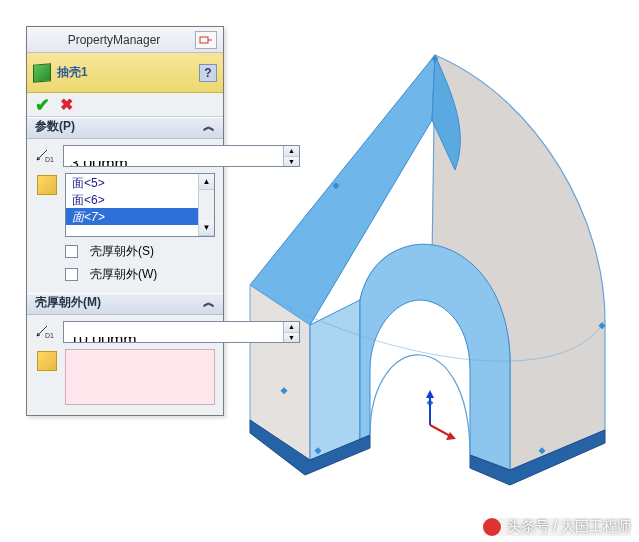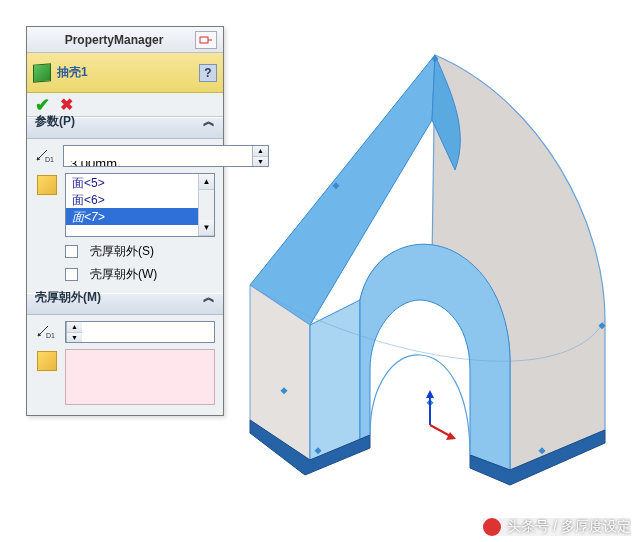--- a/index.html
+++ b/index.html
@@ -23,21 +23,21 @@
     border: 1px solid #7a7a7a;
     background: #eef1f4;
     box-shadow: 2px 2px 4px rgba(0,0,0,0.15);
   }
   .panel-header {
     height: 26px;
     background: linear-gradient(#f5f7fa, #e3e8ef);
     border-bottom: 1px solid #b8c0cc;
     display: flex; align-items: center;
     padding: 0 6px;
-    font-weight: bold; color: #333; justify-content: space-between;
+    font-weight: normal; color: #333; justify-content: space-between;
   }
   .panel-header .title { flex: 1; text-align: center; }
   .panel-header .pin {
     width: 22px; height: 18px;
     display: flex; align-items: center; justify-content: center;
     border: 1px solid #aab; background: #f8f8f8;
   }
   .feature-row {
     height: 40px;
     background: linear-gradient(#f7e69a, #edd86f);
@@ -64,22 +64,22 @@
     padding: 0 8px; background: #eef1f4;
     border-bottom: 1px solid #c6cdd6;
   }
   .ok-chk { color: #1ca81c; font-size: 18px; font-weight: bold; line-height: 1; }
   .cancel-x { color: #d23; font-size: 16px; font-weight: bold; line-height: 1; }
   .section-hdr {
     height: 22px;
     background: linear-gradient(#e8edf4, #d3dce8);
     border-top: 1px solid #fff;
     border-bottom: 1px solid #b3bdcb;
-    display: flex; align-items: flex-end;
-    padding: 8px 8px; font-weight: bold; color: #234;
+    display: flex; align-items: flex-start;
+    padding: 0 8px; font-weight: bold; color: #234;
   }
   .section-hdr .chev {
     margin-left: auto; font-size: 12px; color: #445;
   }
   .section-body {
     padding: 6px 8px 10px 8px;
     background: #eef1f4;
     display: flex; flex-direction: column; gap: 6px;
   }
   .row { display: flex; align-items: flex-start; gap: 6px; }
@@ -88,21 +88,21 @@
     display: flex; align-items: center; justify-content: center;
     font-size: 10px; color: #333;
   }
   .dim-ico svg { display: block; }
   .num-input-wrap {
     flex: 1; display: flex;
     border: 1px solid #7a8aa0; background: #fff;
     height: 22px;
   }
   .num-input {
-    flex: 1; border: 0; padding: 0 6px; font-size: 13px;
+    flex: 1; border: 0; padding: 0 6px; font-size: 16px;
     outline: none; background: #fff; margin-top: 15px;
   }
   .spin {
     width: 16px; display: flex; flex-direction: column;
     border-left: 1px solid #aab5c4;
   }
   .spin-btn {
     flex: 1; font-size: 7px; line-height: 1;
     display: flex; align-items: center; justify-content: center;
     background: linear-gradient(#f4f6f9,#dfe5ec);
@@ -293,33 +293,34 @@
 
     <div class="row">
       <span class="dim-ico">
         <svg width="22" height="18" viewBox="0 0 22 18">
           <path d="M2 14 L12 4" stroke="#333" stroke-width="1"></path>
           <path d="M2 14 L5 13 M2 14 L3 11" stroke="#333"></path>
           <text x="10" y="16" font-size="7" fill="#333">D1</text>
         </svg>
       </span>
       <div class="num-input-wrap">
+        <input class="num-input" value="10.00mm" style="">
         <div class="spin">
           <div class="spin-btn">▲</div>
           <div class="spin-btn">▼</div>
         </div>
       </div>
     </div>
 
     <div class="row">
       <span class="face-cube">
         <span class="face-cube-inner"></span>
       </span>
       <div class="multi-list"></div>
     </div>
 
   </div>
 </div>
 
 <div class="watermark">
   <span class="wm-logo"></span>
-  <span>头条号 / 多厚度设定</span>
+  <span>头条号 / 大国工程师</span>
 </div>
 
 </body></html>

